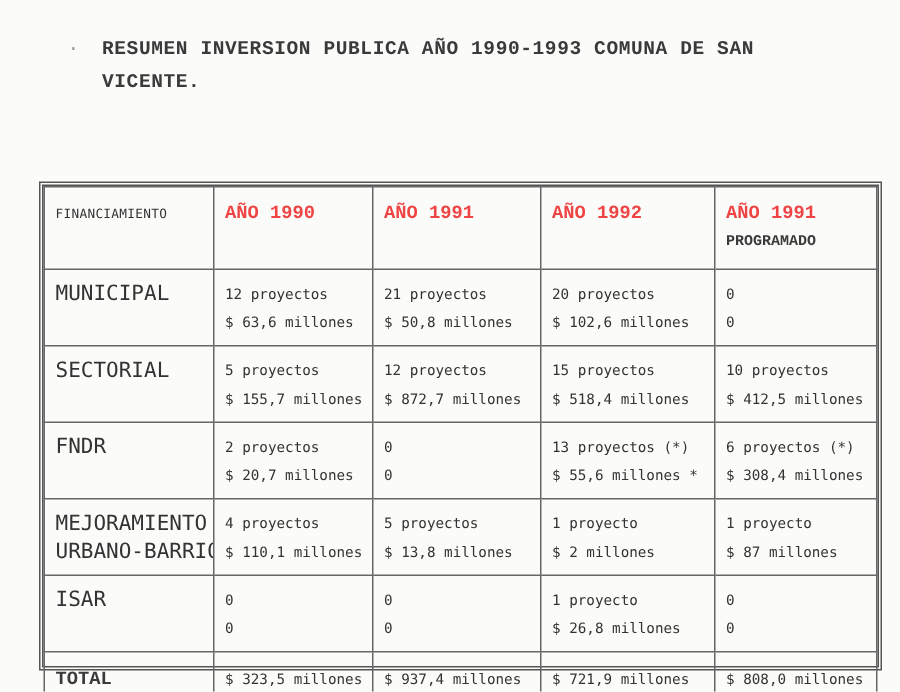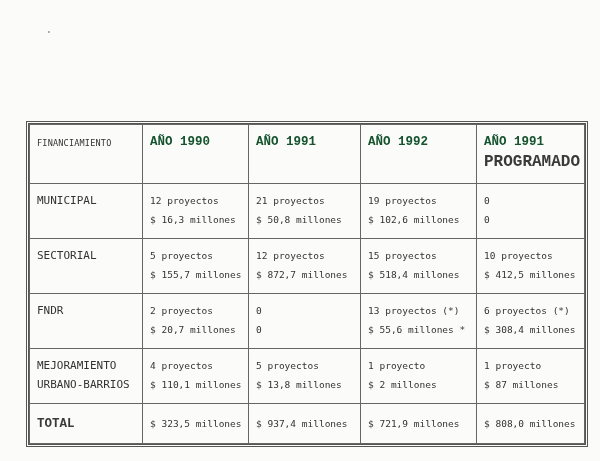--- a/index.html
+++ b/index.html
@@ -33,39 +33,41 @@
     padding:7px 7px 0 7px;
     font-family:"DejaVu Sans Mono","Liberation Mono",monospace;
     font-size:9.5px; line-height:19px; color:#333;
     white-space:nowrap; overflow:hidden;
   }
   tr.head td { height:45px; }
   tr.data td { height:43px; }
   tr.total td { height:36px; vertical-align:middle; padding-top:0; }
   .hdr-year {
     font-family:"Liberation Mono","DejaVu Sans Mono",monospace;
-    font-size:12.5px; font-weight:bold; color:#14532d; line-height:20px;
+    font-size:12.5px; font-weight:bold; color:#ef4444; line-height:20px;
   }
   .hdr-sub {
     font-family:"Liberation Mono","DejaVu Sans Mono",monospace;
-    font-size:16px; font-weight:bold; color:#3a3a3a; line-height:20px;
+    font-size:10px; font-weight:bold; color:#3a3a3a; line-height:20px;
   }
   .hdr-fin { font-size:8.5px; letter-spacing:0.2px; padding-top:9px; }
-  .rowlab { font-size:11px; }
+  .rowlab { font-size:14px; }
   .total-lab {
     font-family:"Liberation Mono","DejaVu Sans Mono",monospace;
     font-size:12.5px; font-weight:bold; color:#3a3a3a;
   }
   .cell-line { display:block; }
 </style>
 </head>
 <body>
 
 <div class="title">
   <span class="dot">·</span>
+  <span class="line">RESUMEN INVERSION PUBLICA AÑO 1990-1993 COMUNA DE SAN</span>
+  <span class="line">VICENTE.</span>
 </div>
 
 <div class="table-wrap">
   <table>
     <colgroup>
       <col style="width:113px">
       <col style="width:106px">
       <col style="width:112px">
       <col style="width:116px">
       <col>
@@ -82,28 +84,28 @@
       </td>
     </tr>
 
     <tr class="data">
       <td class="rowlab">
         <span class="cell-line">MUNICIPAL</span>
         <span class="cell-line"></span>
       </td>
       <td>
             <span class="cell-line">12 proyectos</span>
-            <span class="cell-line">$ 16,3 millones</span>
+            <span class="cell-line">$ 63,6 millones</span>
           </td>
       <td>
             <span class="cell-line">21 proyectos</span>
             <span class="cell-line">$ 50,8 millones</span>
           </td>
       <td>
-            <span class="cell-line">19 proyectos</span>
+            <span class="cell-line">20 proyectos</span>
             <span class="cell-line">$ 102,6 millones</span>
           </td>
       <td>
             <span class="cell-line">0</span>
             <span class="cell-line">0</span>
           </td>
     </tr>
 
     <tr class="data">
       <td class="rowlab">
@@ -167,20 +169,42 @@
       <td>
             <span class="cell-line">1 proyecto</span>
             <span class="cell-line">$ 2 millones</span>
           </td>
       <td>
             <span class="cell-line">1 proyecto</span>
             <span class="cell-line">$ 87 millones</span>
           </td>
     </tr>
 
+    <tr class="data">
+      <td class="rowlab">
+        <span class="cell-line">ISAR</span>
+        <span class="cell-line"></span>
+      </td>
+      <td>
+            <span class="cell-line">0</span>
+            <span class="cell-line">0</span>
+          </td>
+      <td>
+            <span class="cell-line">0</span>
+            <span class="cell-line">0</span>
+          </td>
+      <td>
+            <span class="cell-line">1 proyecto</span>
+            <span class="cell-line">$ 26,8 millones</span>
+          </td>
+      <td>
+            <span class="cell-line">0</span>
+            <span class="cell-line">0</span>
+          </td>
+    </tr>
 
     <tr class="total">
       <td><span class="total-lab">TOTAL</span></td>
       <td>$ 323,5 millones</td>
       <td>$ 937,4 millones</td>
       <td>$ 721,9 millones</td>
       <td>$ 808,0 millones</td>
     </tr>
   </tbody>
     </table>

